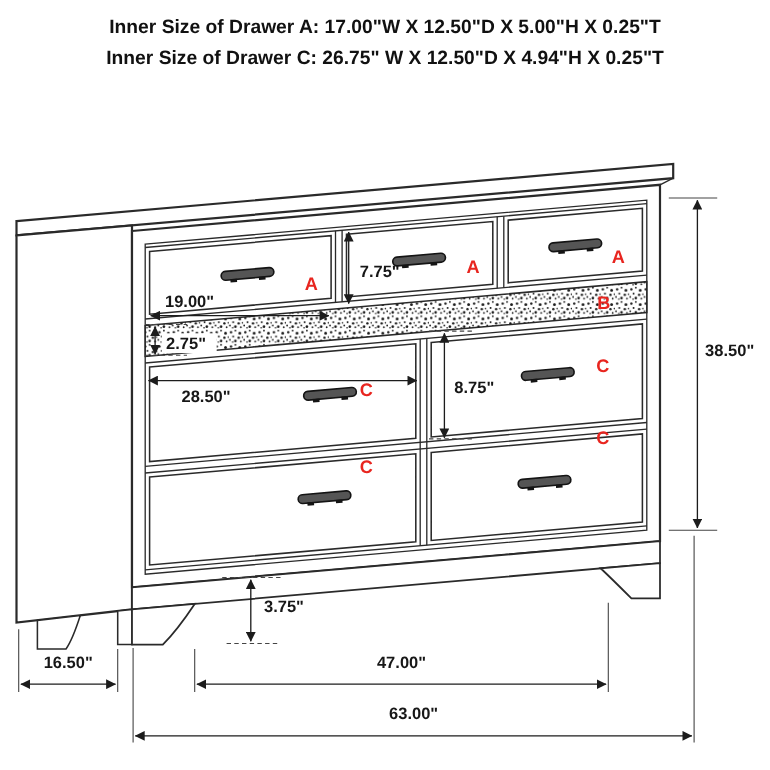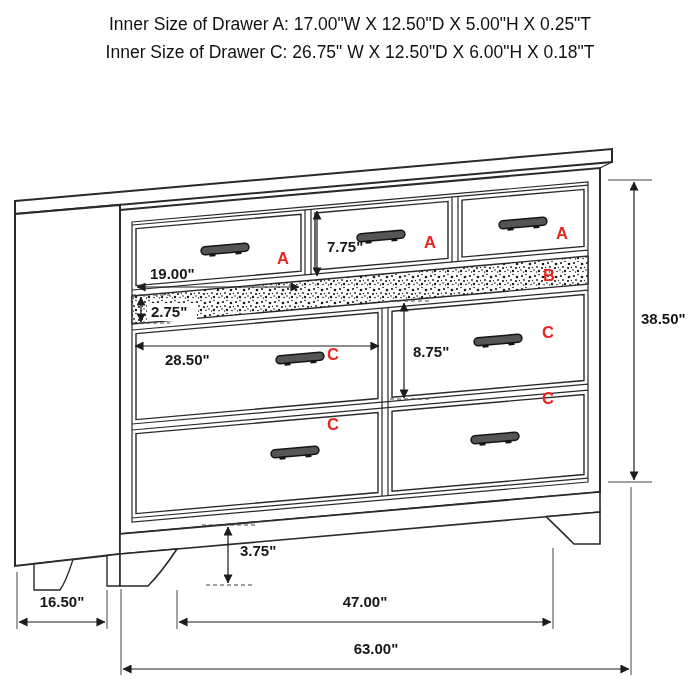--- a/index.html
+++ b/index.html
@@ -1,35 +1,35 @@
 <!DOCTYPE html>
 <html><head>
 <meta charset="utf-8">
 <style>
   html,body{margin:0;padding:0;background:#ffffff;}
   body{width:700px;height:700px;position:relative;overflow:hidden;
        font-family:"Liberation Sans",sans-serif;}
   .header{position:absolute;top:10px;left:0;width:700px;text-align:center;
-          font-weight:400;font-size:17.5px;line-height:28px;color:#111;}
+          font-weight:700;font-size:17.5px;line-height:28px;color:#111;}
   .diagram-svg{position:absolute;top:0;left:0;}
   svg text{font-family:"Liberation Sans",sans-serif;}
   .dim{font-size:15px;font-weight:700;fill:#171717;}
   .letter{font-size:16.5px;font-weight:700;}
   .outline{fill:#ffffff;stroke:#2a2a2a;}
   .thin{fill:none;stroke:#2a2a2a;stroke-width:1.2;}
   .dimline{stroke:#1c1c1c;stroke-width:1.2;fill:none;}
   .ext{stroke:#444;stroke-width:1;fill:none;}
   .dash{stroke:#444;stroke-width:1;fill:none;stroke-dasharray:4 3;}
 </style>
 </head>
 <body>
 
 <div class="header">
   <div>Inner Size of Drawer A: 17.00"W X 12.50"D X 5.00"H X 0.25"T</div>
-  <div>Inner Size of Drawer C: 26.75" W X 12.50"D X 6.00"H X 0.18"T</div>
+  <div>Inner Size of Drawer C: 26.75" W X 12.50"D X 4.94"H X 0.25"T</div>
 </div>
 
 <svg class="diagram-svg" width="700" height="700" viewBox="0 0 700 700">
   <defs>
     <marker id="arw" viewBox="0 0 10 10" refX="9.5" refY="5" markerWidth="9" markerHeight="9" markerUnits="userSpaceOnUse" orient="auto-start-reverse">
       <path d="M0,0 L10,5 L0,10 z" fill="#1c1c1c"></path>
     </marker>
     <pattern id="speckle" width="13" height="13" patternUnits="userSpaceOnUse">
       <circle cx="2" cy="3" r="1.1" fill="#1a1a1a"></circle>
         <circle cx="6" cy="1.5" r="0.8" fill="#1a1a1a"></circle>

